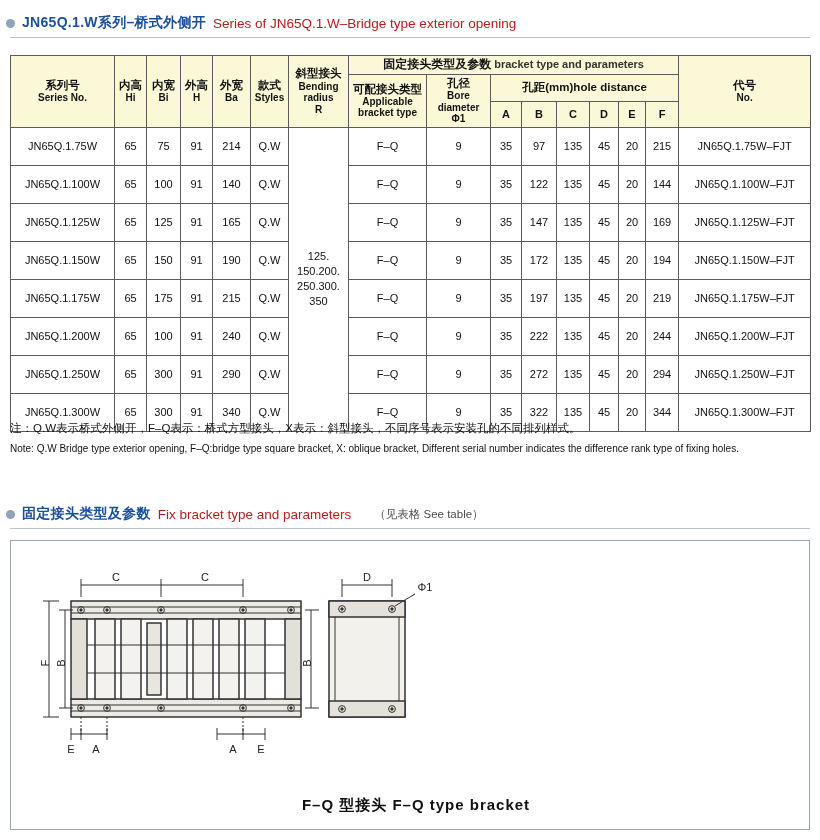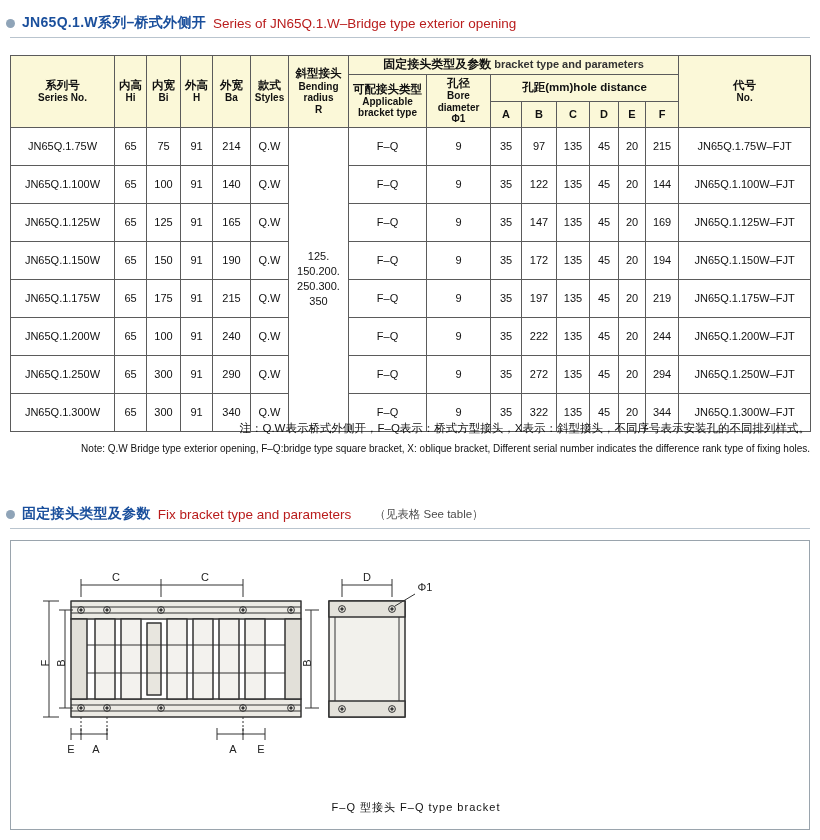--- a/index.html
+++ b/index.html
@@ -69,31 +69,31 @@
   .hdr-en{display:block;font-size:10px;}
   .grp-head{font-size:12px;}
   .grp-head .hdr-cn{display:inline;font-size:12px;}
   .grp-head .hdr-en{display:inline;font-size:11px;color:#333;}
   td.series{font-size:11.5px;}
   td.code{font-size:11.5px;}
   td.radius{font-size:11px;line-height:1.35;}
 
   
   .notes{position:absolute;left:10px;top:420px;width:800px;}
-  .notes p{margin:0 0 4px 0;font-size:11.5px;line-height:1.5;text-align:right;}
+  .notes p{margin:0 0 4px 0;font-size:11.5px;line-height:1.5;}
   .notes p.en{font-size:10px;}
 
   
   .figbox{
     position:absolute;left:10px;top:540px;width:798px;height:288px;
     border:1px solid #9aa4ad;background:#ffffff;
   }
   .fig-caption{
     position:absolute;left:12px;right:0;bottom:14px;text-align:center;
-    font-size:11px;letter-spacing:1px;
+    font-size:15px;letter-spacing:1px;font-weight:bold;
   }
   svg.draw{position:absolute;left:0;top:0;}
 </style>
 </head>
 <body>
 
 <div class="page">
 
   <div id="sec1">
     <div class="sec-head">

